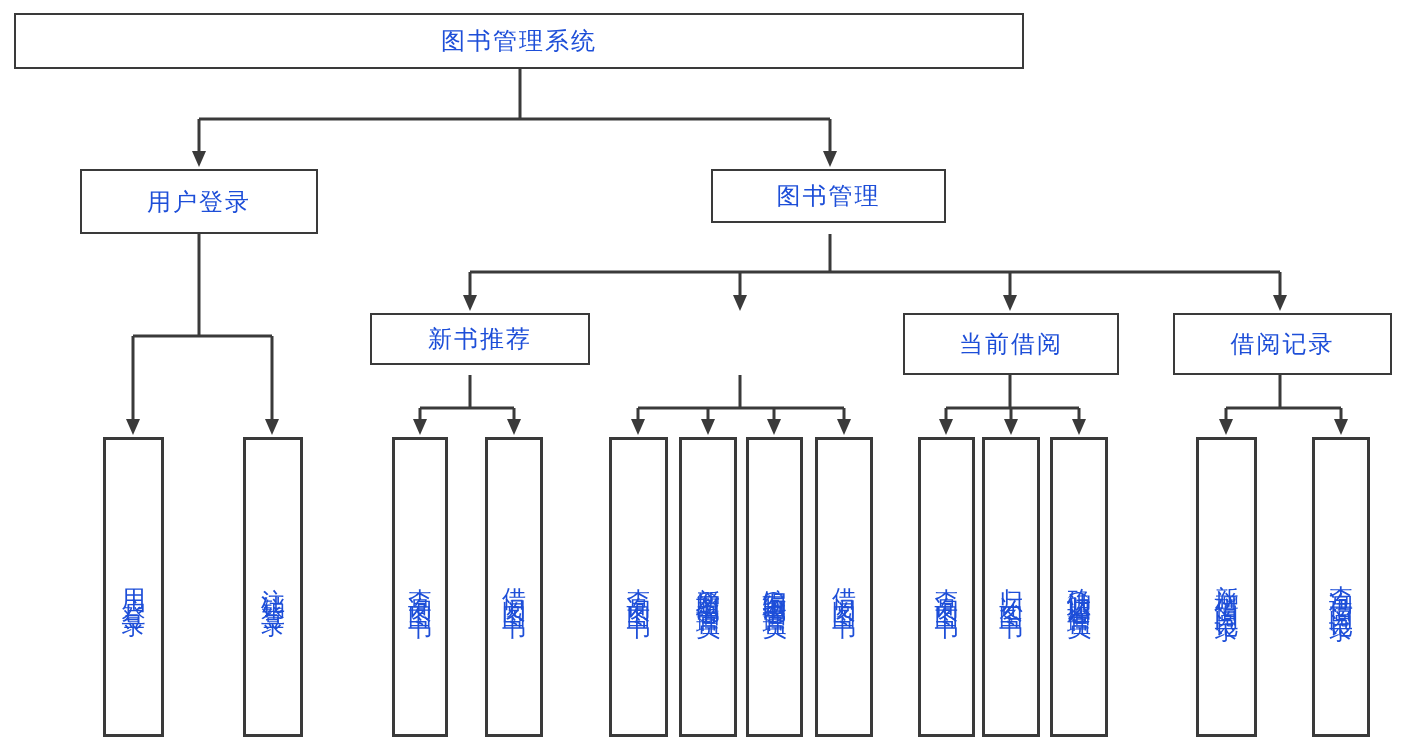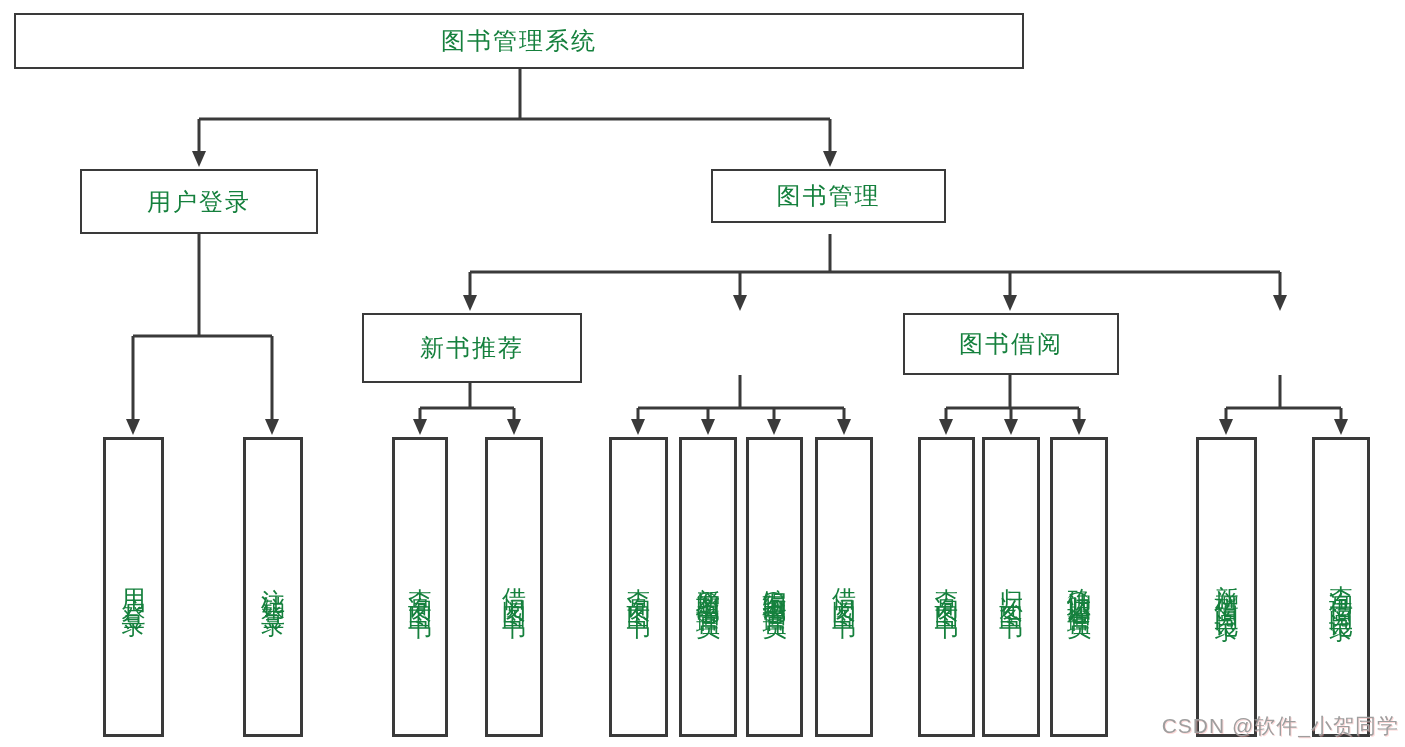--- a/index.html
+++ b/index.html
@@ -10,21 +10,21 @@
     overflow:hidden;
     font-family:"Liberation Sans","DejaVu Sans",sans-serif;
   }
   #connectors{position:absolute;left:0;top:0;width:1405px;height:747px;}
   .node{
     position:absolute;
     box-sizing:border-box;
     border:2px solid #3a3a3a;
     background:#ffffff;
     display:flex;align-items:center;justify-content:center;
-    color:#15803d;
+    color:#1d4ed8;
     font-size:24px;
     letter-spacing:2px;
     white-space:nowrap;
   }
   .leaf{
     border-width:3px;
     font-size:24px;
   }
   .leaf .v-text{
     writing-mode:vertical-rl;
@@ -66,22 +66,23 @@
              M939,419 L953,419 L946,435 Z M1004,419 L1018,419 L1011,435 Z
              M1072,419 L1086,419 L1079,435 Z M1219,419 L1233,419 L1226,435 Z
              M1334,419 L1348,419 L1341,435 Z" fill="#3a3a3a" stroke="none"></path>
   </svg>
 
   <div class="node" style="left:14px;top:13px;width:1010px;height:56px">图书管理系统</div>
 
   <div class="node" style="left:80px;top:169px;width:238px;height:65px">用户登录</div>
   <div class="node" style="left:711px;top:169px;width:235px;height:54px">图书管理</div>
 
-  <div class="node" style="left:362px;top:313px;width:220px;height:70px">新书推荐</div>
-  <div class="node" style="left:903px;top:313px;width:216px;height:62px">图书借阅</div>
+  <div class="node" style="left:370px;top:313px;width:220px;height:52px">新书推荐</div>
+  <div class="node" style="left:903px;top:313px;width:216px;height:62px">当前借阅</div>
+  <div class="node" style="left:1173px;top:313px;width:219px;height:62px">借阅记录</div>
 
   <div class="node leaf" style="left:103px;top:437px;width:61px;height:300px">
     <span class="v-text" style="letter-spacing: 9px;">用户登录</span>
     </div>
   <div class="node leaf" style="left:243px;top:437px;width:60px;height:300px">
     <span class="v-text" style="letter-spacing: 9px;">注销登录</span>
     </div>
 
   <div class="node leaf" style="left:392px;top:437px;width:56px;height:300px">
     <span class="v-text" style="letter-spacing: 9px;">查询图书</span>
@@ -113,14 +114,13 @@
     <span class="v-text" style="letter-spacing: 4px;">确认归还（管理员）</span>
     </div>
 
   <div class="node leaf" style="left:1196px;top:437px;width:61px;height:300px">
     <span class="v-text" style="letter-spacing: 7px;">新增借阅记录</span>
     </div>
   <div class="node leaf" style="left:1312px;top:437px;width:58px;height:300px">
     <span class="v-text" style="letter-spacing: 7px;">查询借阅记录</span>
     </div>
 
-  <div id="watermark">CSDN @软件_小贺同学</div>
 </div>
 
 </body></html>

